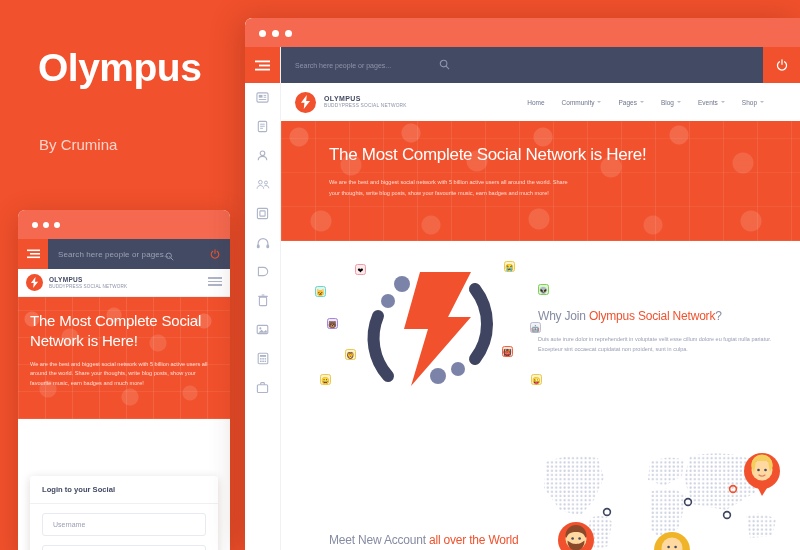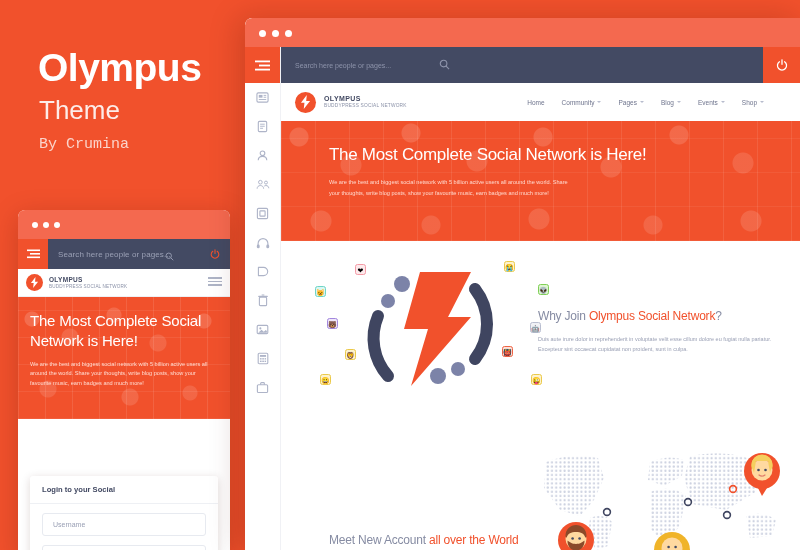--- a/index.html
+++ b/index.html
@@ -19,21 +19,21 @@
     position: absolute; left: 38px; top: 48px;
     font-size: 39px; font-weight: bold; color: #ffffff;
     letter-spacing: -0.5px; line-height: 1;
   }
   #promo-sub {
     position: absolute; left: 39px; top: 97px;
     font-size: 26px; font-weight: 300; color: #fdece8; line-height: 1;
   }
   #promo-by {
     position: absolute; left: 39px; top: 137px;
-    font-size: 15px; font-weight: 400; color: #fbd4cb; line-height: 1; font-family: Liberation Mono, monospace;
+    font-size: 15px; font-weight: 400; color: #fbd4cb; line-height: 1;
   }
 
   
   #mobile {
     position: absolute; left: 18px; top: 210px;
     width: 212px; height: 345px;
     background: #ffffff;
     border-radius: 7px 7px 0 0;
     box-shadow: 0 6px 26px rgba(90,20,5,0.25);
     overflow: hidden;
@@ -186,21 +186,20 @@
   #b-meet { position: absolute; left: 48px; top: 486px; width: 240px; }
 
   
   #b-map { position: absolute; right: 0; bottom: 0; width: 262px; height: 110px; }
 </style>
 </head>
 <body>
 
 <div id="promo">
   <div id="promo-title">Olympus</div>
-  <div id="promo-sub">Theme</div>
   <div id="promo-by">By Crumina</div>
 
   <div id="mobile">
 
     <div id="mobile-topbar">
       <span class="mdot d1"></span>
       <span class="mdot d2"></span>
       <span class="mdot d3"></span>
     </div>
 

